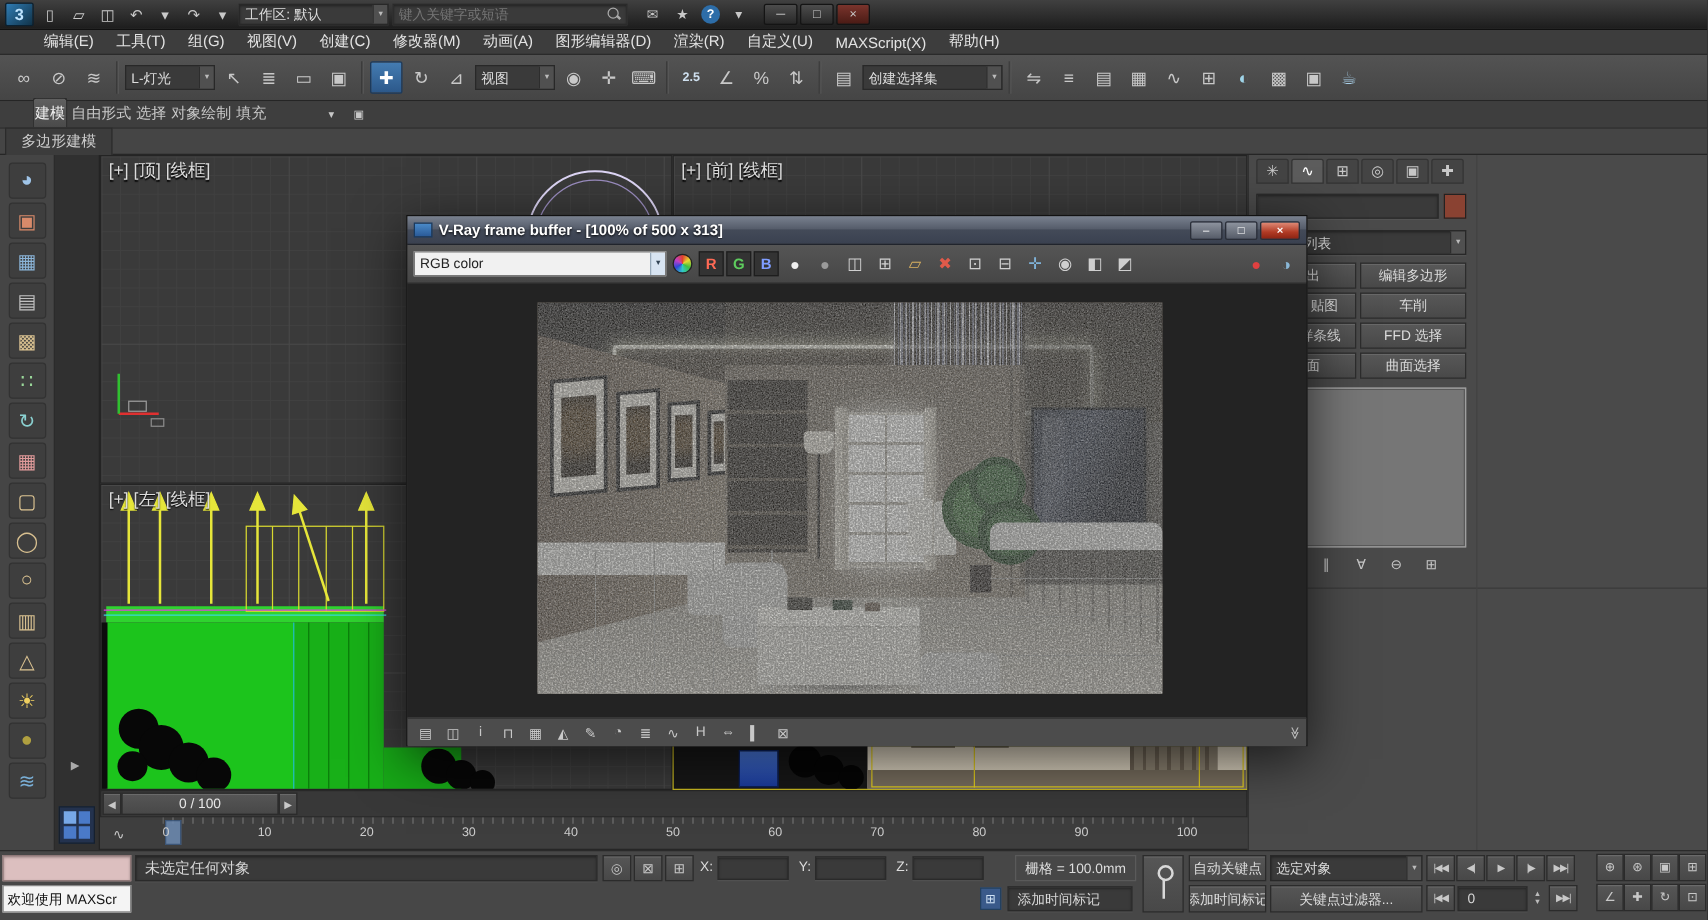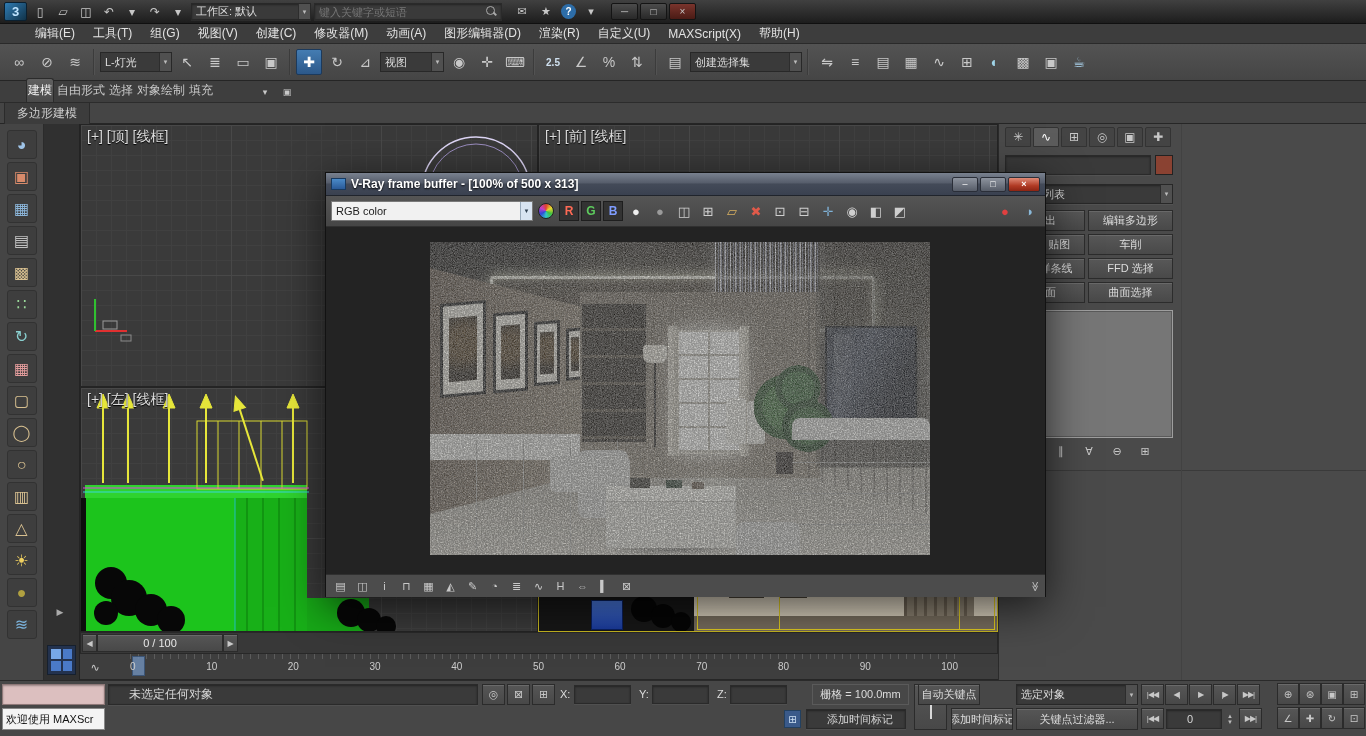--- a/index.html
+++ b/index.html
@@ -77,21 +77,21 @@
 #tslider .handle{flex:1;height:18px;display:flex;align-items:center;justify-content:center;font-size:11px;color:#e8e8e8}
 #trackbar{position:absolute;left:80px;top:654px;width:918px;height:26px;background:#3e3e3e;border-bottom:1px solid #262626}
 #tbticks{position:absolute;left:50px;right:40px;top:0;height:100%;display:flex;justify-content:space-between;align-items:center}
 #tbticks .tick{font-size:10px;color:#cccccc}
 #tbmarker{position:absolute;left:52px;top:2px;width:13px;height:20px;background:#6e8cb4;opacity:.85;border:1px solid #3c5a80}
 #tbruler{position:absolute;left:50px;right:40px;top:0;height:5px;background:repeating-linear-gradient(90deg,#5c5c5c 0 1px,transparent 1px 8px)}
 #tbcurve{position:absolute;left:5px;top:4px;width:20px;height:18px;font-size:11px}
 
 #statusbar{position:absolute;left:0;top:680px;width:1366px;height:56px;background:#474747;border-top:1px solid #2a2a2a}
 .sbtn{display:flex;align-items:center;justify-content:center;font-size:11px;color:#ddd;white-space:nowrap;overflow:hidden}
-.sfield{display:flex;align-items:center;padding:0 20px;font-size:12px;color:#d6d6d6;white-space:nowrap;overflow:hidden}
+.sfield{display:flex;align-items:center;padding:0 7px;font-size:12px;color:#d6d6d6;white-space:nowrap;overflow:hidden}
 #macrobox{position:absolute;left:2px;top:3px;width:103px;height:21px;background:#dcbfbf;border:1px solid #8f7878;box-shadow:inset 0 1px 2px rgba(0,0,0,.3)}
 #listener{position:absolute;left:2px;top:27px;width:103px;height:22px;background:#f4f4f4;border:1px solid #888;color:#111;font-size:11px;display:flex;align-items:center;padding:0 3px;white-space:nowrap;overflow:hidden}
 .keyart{position:relative;width:16px;height:30px}
 .keyart::before{content:"";position:absolute;left:3px;top:0;width:9px;height:9px;border:2px solid #d8d8d8;border-radius:50%}
 .keyart::after{content:"";position:absolute;left:7px;top:11px;width:2px;height:16px;background:#d8d8d8;box-shadow:3px 8px 0 -1px #d8d8d8,3px 13px 0 -1px #d8d8d8}
 .spin{display:flex;flex-direction:column;justify-content:center;gap:1px}
 .spin i{font-style:normal;font-size:6px;line-height:5px;color:#bbb;text-align:center}
 .navbtn{width:22px;height:22px;font-size:10px}
 .trbtn{width:23px;height:21px;font-size:8px;letter-spacing:-1px}
 
@@ -544,21 +544,21 @@
     <span data-name="x-coordinate-label" style="position:absolute;left:560px;top:7px;font-size:11px;color:#ddd">X:</span>
     <div class="sunken" data-name="x-coordinate-field" style="position:absolute;left:574px;top:4px;width:57px;height:19px"></div>
     <span data-name="y-coordinate-label" style="position:absolute;left:639px;top:7px;font-size:11px;color:#ddd">Y:</span>
     <div class="sunken" data-name="y-coordinate-field" style="position:absolute;left:652px;top:4px;width:57px;height:19px"></div>
     <span data-name="z-coordinate-label" style="position:absolute;left:717px;top:7px;font-size:11px;color:#ddd">Z:</span>
     <div class="sunken" data-name="z-coordinate-field" style="position:absolute;left:730px;top:4px;width:57px;height:19px"></div>
     <div class="sbtn" data-name="grid-size-display" style="position:absolute;left:812px;top:3px;width:97px;height:21px;border:1px solid #5a5a5a">栅格 = 100.0mm</div>
     <div class="raised" data-name="set-key-button" style="position:absolute;left:914px;top:3px;width:33px;height:46px;display:flex;align-items:center;justify-content:center">
         <span class="keyart" data-name="key-icon"></span>
       </div>
-    <div class="sbtn raised" data-name="auto-key-button" style="position:absolute;left:918px;top:3px;width:62px;height:21px">自动关键点</div>
+    <div class="sbtn raised" data-name="auto-key-button" style="position:absolute;left:951px;top:3px;width:62px;height:21px">自动关键点</div>
     <div class="sbtn raised" data-name="set-key-mode-button" style="position:absolute;left:951px;top:27px;width:62px;height:22px">添加时间标记</div>
     <div class="combo sunken" data-name="selection-set-combo" style="position:absolute;left:1016px;top:3px;width:122px;height:21px">
         <span>选定对象</span>
         <span class="dd" data-name="chevron-down-icon"></span>
       </div>
     <div class="sbtn raised" data-name="key-filters-button" style="position:absolute;left:1016px;top:27px;width:122px;height:22px;font-size:11px">关键点过滤器...</div>
     <div data-name="transport-controls" style="position:absolute;left:1141px;top:3px;display:flex;gap:1px">
 
     <span class="tile raised trbtn" data-name="go-to-start-button">
           <i style="font-style:normal">|◀◀</i>

